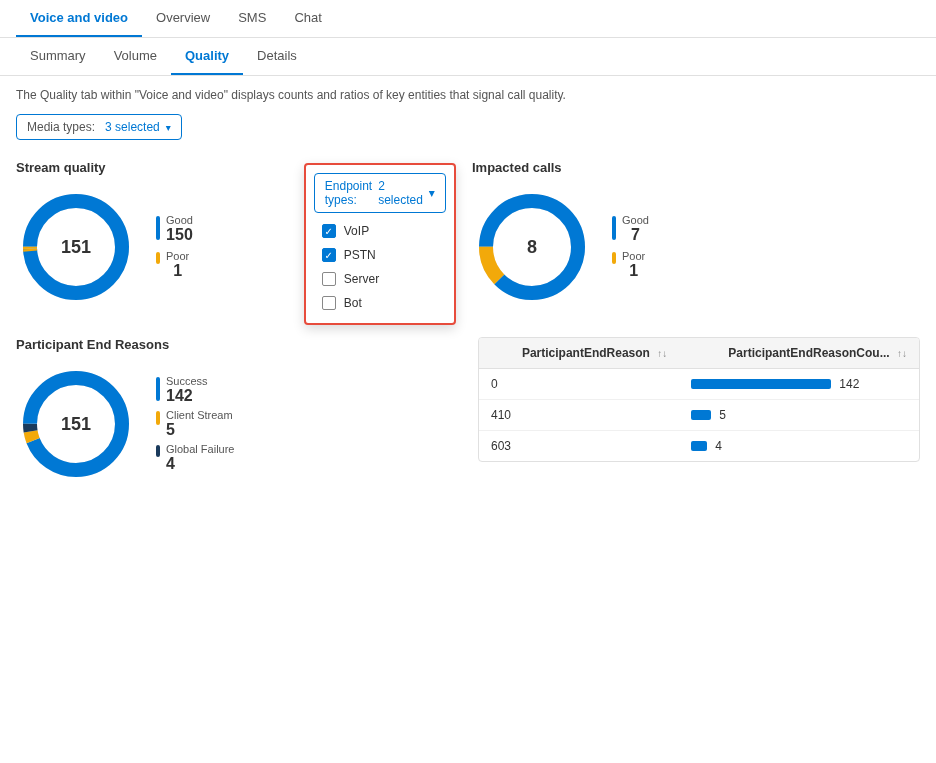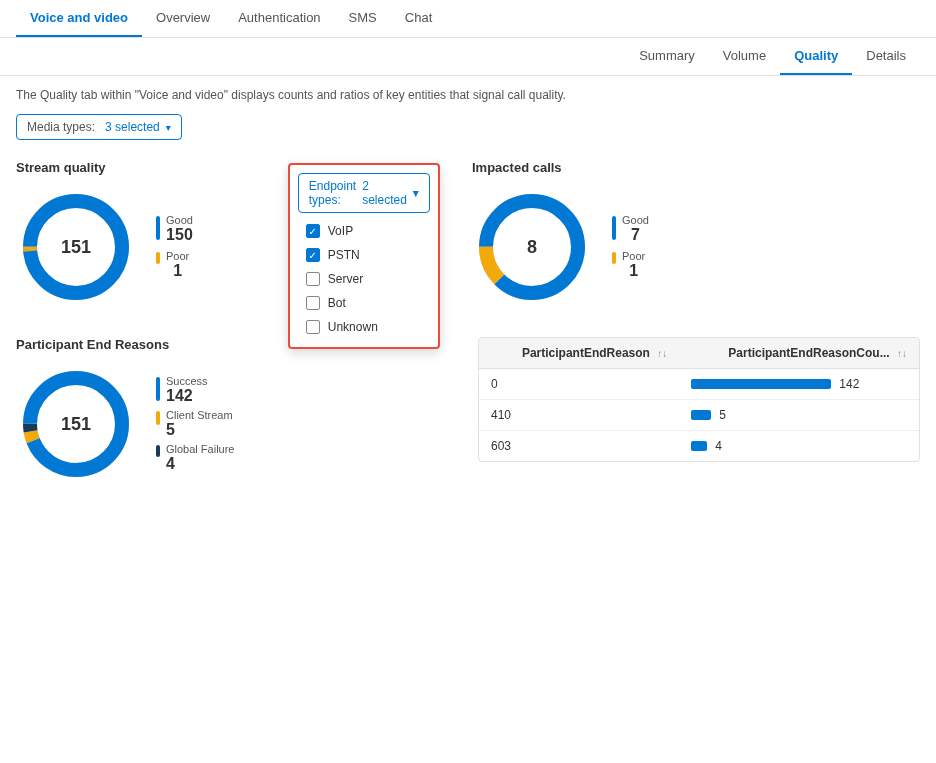--- a/index.html
+++ b/index.html
@@ -2,42 +2,42 @@
 <html><head>
   <meta charset="utf-8">
   <style>
     * { box-sizing: border-box; margin: 0; padding: 0; }
     body { font-family: 'Segoe UI', Arial, sans-serif; font-size: 13px; color: #333; background: #fff; }
 
     .top-nav { display: flex; gap: 0; border-bottom: 1px solid #e0e0e0; padding: 0 16px; }
     .top-nav-item { padding: 10px 14px; cursor: pointer; font-size: 13px; color: #555; border-bottom: 2px solid transparent; }
     .top-nav-item.active { color: #0078d4; border-bottom: 2px solid #0078d4; font-weight: 600; }
 
-    .sub-nav { display: flex; gap: 0; border-bottom: 1px solid #e0e0e0; padding: 0 16px; justify-content: flex-end; }
+    .sub-nav { display: flex; gap: 0; border-bottom: 1px solid #e0e0e0; padding: 0 16px; }
     .sub-nav-item { padding: 10px 14px; cursor: pointer; font-size: 13px; color: #555; border-bottom: 2px solid transparent; }
     .sub-nav-item.active { color: #0078d4; border-bottom: 2px solid #0078d4; font-weight: 600; }
 
     .main-content { padding: 12px 16px; }
 
     .description { font-size: 12px; color: #555; margin-bottom: 12px; }
 
     .filters { display: flex; gap: 12px; margin-bottom: 20px; align-items: center; position: relative; }
 
     .filter-btn {
       display: flex; align-items: center; gap: 6px;
       border: 1px solid #0078d4; border-radius: 4px; padding: 5px 10px;
       cursor: pointer; font-size: 12px; color: #0078d4; background: #fff;
     }
     .filter-btn .label { color: #555; margin-right: 4px; }
     .filter-btn .chevron { font-size: 10px; }
 
     .dropdown-panel {
       position: absolute;
       top: 36px;
-      left: 94px;
+      left: 110px;
       background: #fff;
       border: 2px solid #e74c3c;
       border-radius: 4px;
       padding: 8px 0;
       z-index: 100;
       min-width: 150px;
       box-shadow: 0 4px 12px rgba(0,0,0,0.15);
     }
     .dropdown-header {
       display: flex; align-items: center; gap: 6px;
@@ -89,21 +89,20 @@
     .participant-legend { display: flex; flex-direction: column; gap: 4px; }
 
     svg.donut { width: 120px; height: 120px; }
   </style>
 </head>
 <body>
 
 <nav class="top-nav">
   <div class="top-nav-item active">Voice and video</div>
   <div class="top-nav-item">Overview</div>
-  <div class="top-nav-item">Authentication</div>
   <div class="top-nav-item">SMS</div>
   <div class="top-nav-item">Chat</div>
 </nav>
 
 <nav class="sub-nav">
   <div class="sub-nav-item">Summary</div>
   <div class="sub-nav-item">Volume</div>
   <div class="sub-nav-item active">Quality</div>
   <div class="sub-nav-item">Details</div>
 </nav>
@@ -145,24 +144,20 @@
         <div class="dropdown-item">
           <div class="checkbox"></div>
           <span>Server</span>
         </div>
 
         <div class="dropdown-item">
           <div class="checkbox"></div>
           <span>Bot</span>
         </div>
 
-        <div class="dropdown-item">
-          <div class="checkbox"></div>
-          <span>Unknown</span>
-        </div>
       </div>
     </div>
   </div>
 
   <div class="charts-row">
 
     <div class="chart-section">
       <div class="chart-title">Stream quality</div>
       <div class="chart-area">
         <div class="donut-container">

